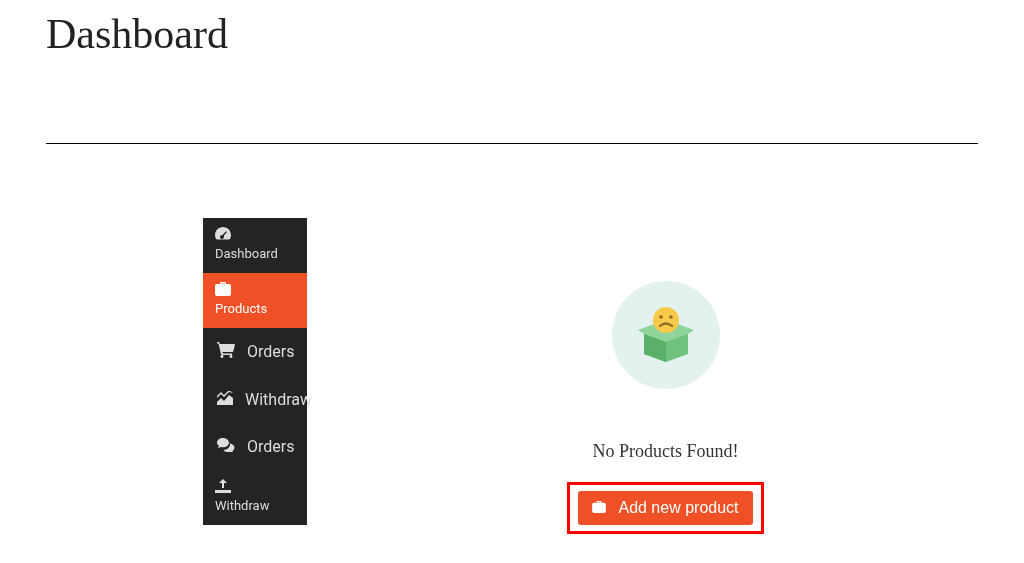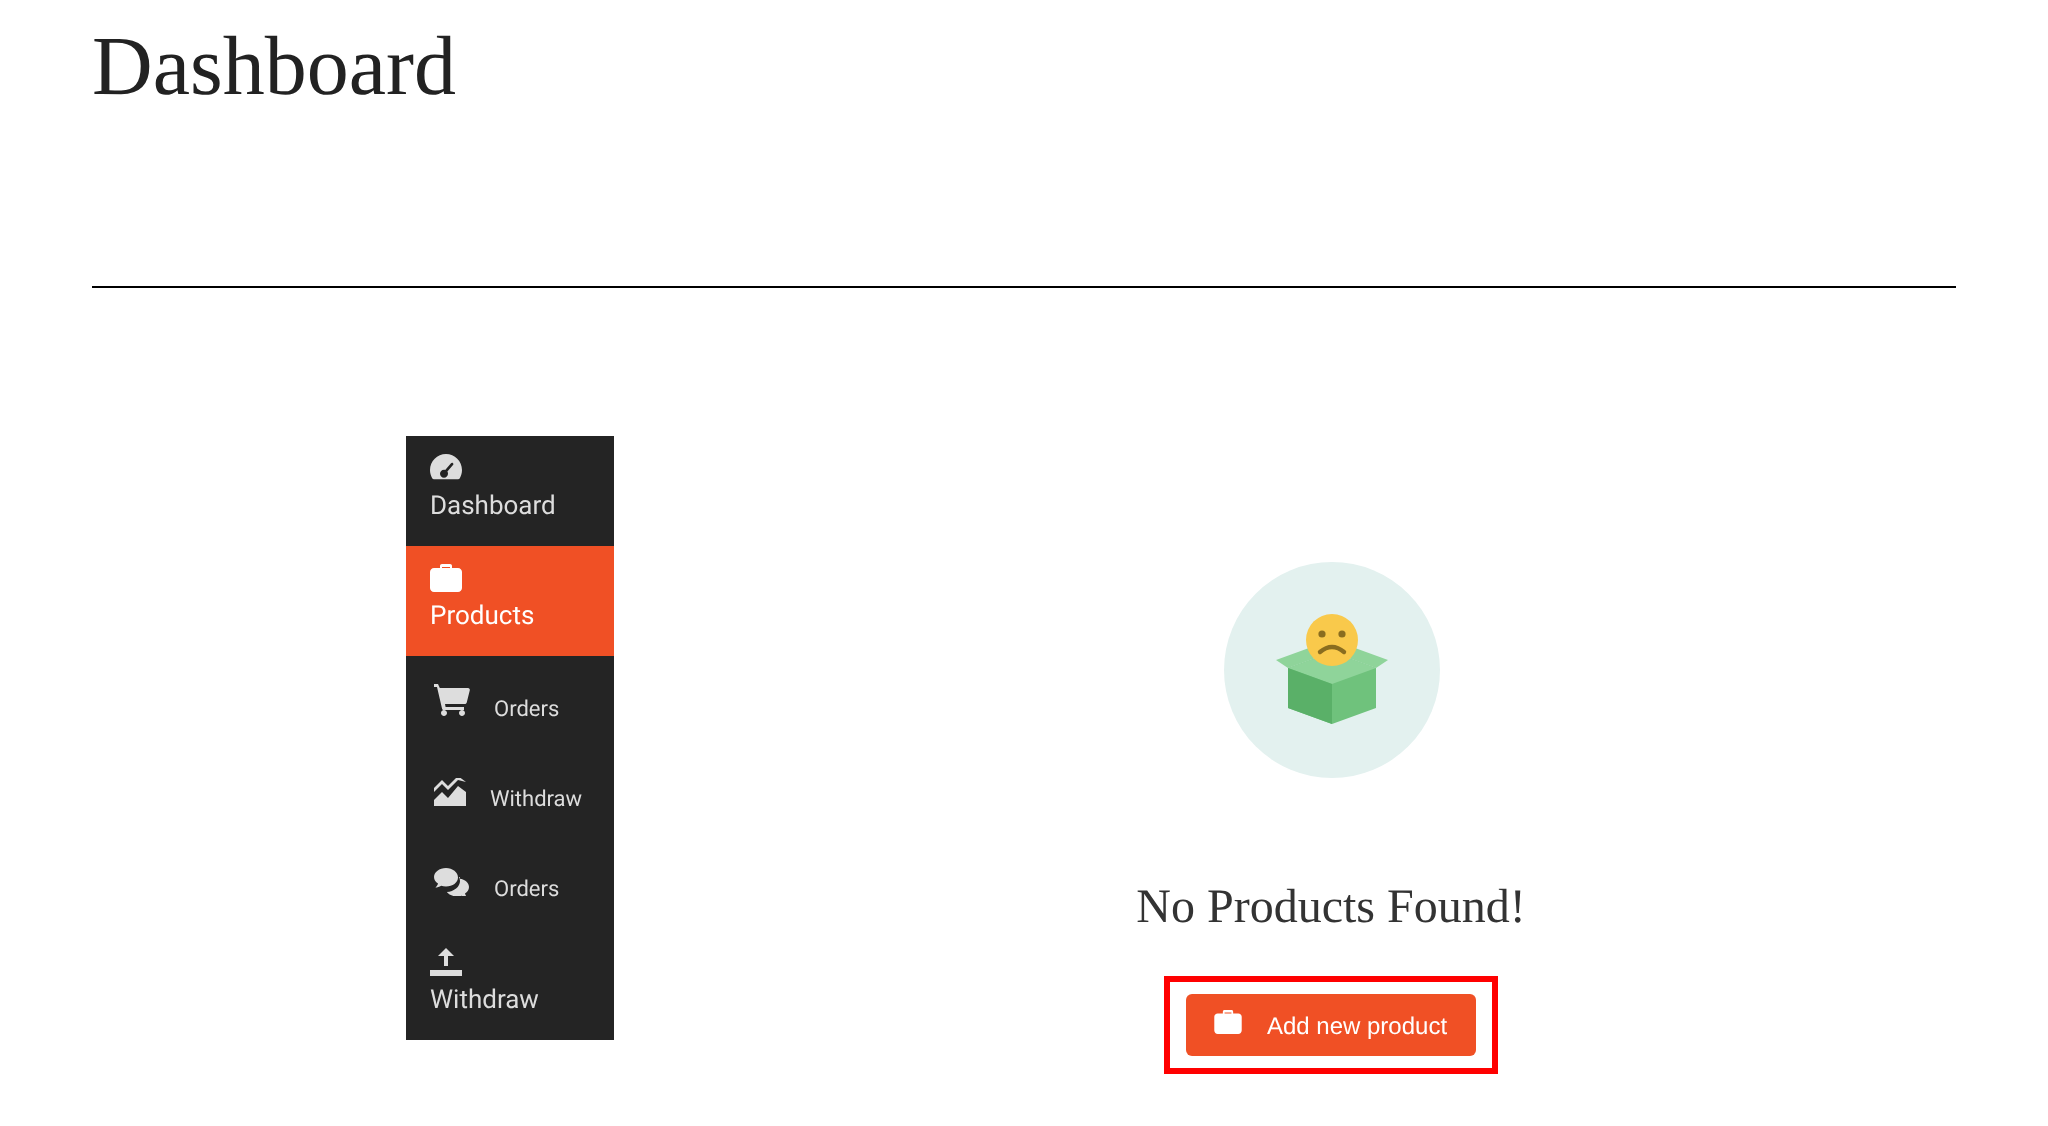--- a/index.html
+++ b/index.html
@@ -57,25 +57,25 @@
       content: "";
       position: absolute;
       right: -8px;
       top: 50%;
       margin-top: -8px;
       border: 8px solid transparent;
       border-left-color: #f05025;
     }
     .sidebar-item-inline {
       display: flex;
-      align-items: flex-end;
+      align-items: center;
       gap: 12px;
       padding: 14px 10px 14px 14px;
       color: #ddd;
-      font-size: 11px;
+      font-size: 16px;
       cursor: pointer;
     }
     .main-area {
       flex: 1;
       display: flex;
       flex-direction: column;
       align-items: center;
       padding-top: 63px;
       width: 600px;
     }
@@ -84,40 +84,40 @@
       height: 108px;
       border-radius: 50%;
       background: #e3f1ef;
       display: flex;
       align-items: center;
       justify-content: center;
       margin-bottom: 52px;
     }
     .empty-title {
       font-family: Georgia, "Times New Roman", serif;
-      font-size: 24px;
+      font-size: 18px;
       color: #333;
       margin-bottom: 20px;
     }
     .empty-subtitle {
       font-family: Georgia, "Times New Roman", serif;
       font-size: 18px;
       color: #333;
       margin-bottom: 18px;
     }
     .highlight-box {
       border: 3px solid #f00;
       padding: 6px 8px;
     }
     .add-btn {
       background: #f05025;
       color: #fff;
       border: none;
       padding: 8px 14px;
-      font-size: 12px;
+      font-size: 16px;
       border-radius: 3px;
       cursor: pointer;
       display: inline-flex;
       align-items: center;
       gap: 12px;
     }
   </style>
 </head>
 <body>
 

